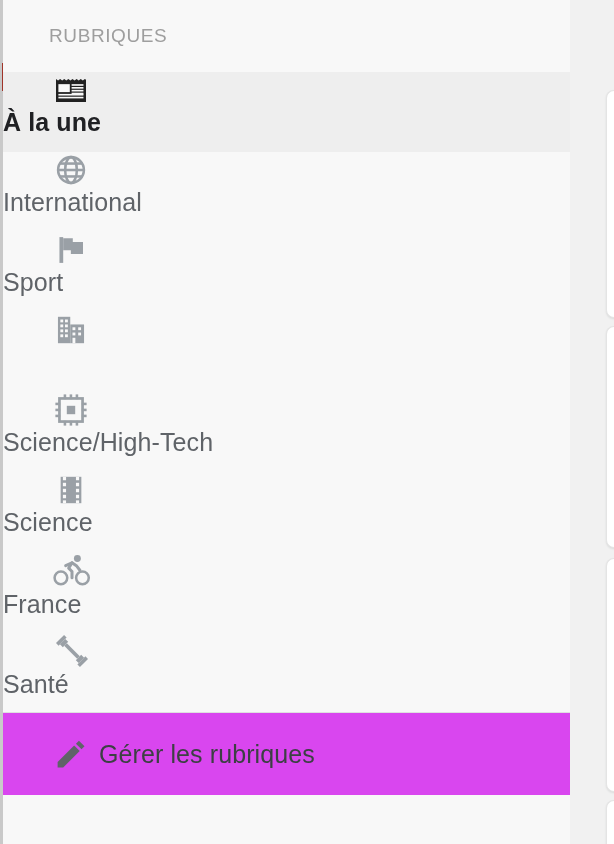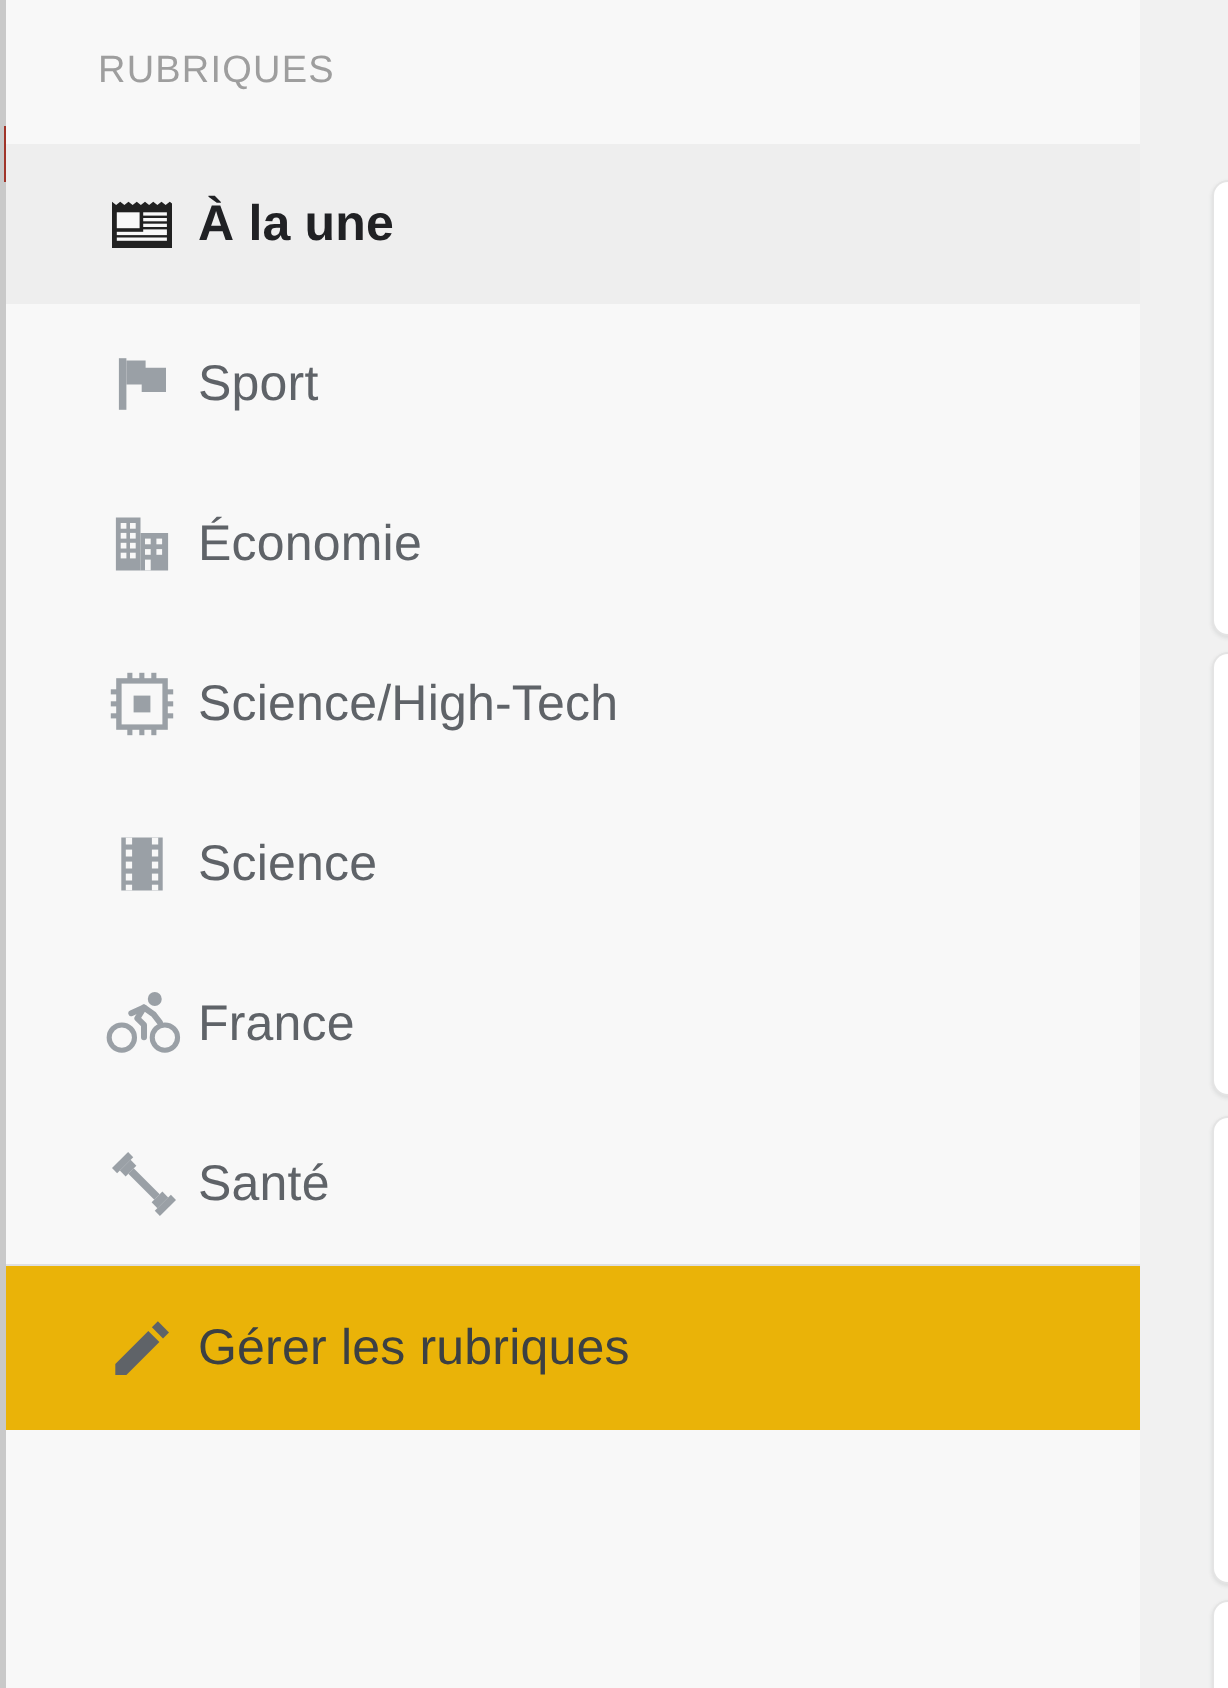--- a/index.html
+++ b/index.html
@@ -87,24 +87,25 @@
     white-space: nowrap;
   }
 
   .nav-list {
     display: block;
   }
 
   .nav-item {
     height: 80px;
     display: flex;
-    align-items: center;
+    align-items: flex-start;
     box-sizing: border-box;
     background: transparent;
     cursor: pointer;
+    flex-direction: column;
   }
   .nav-item.selected {
     background: #eeeeee;
   }
 
   .nav-icon {
     width: 46px;
     min-width: 46px;
     margin-left: 50px;
     display: flex;
@@ -132,21 +133,21 @@
     background: #e0e0e0;
     margin: 0;
     width: 100%;
   }
 
   .footer-item {
     height: 82px;
     display: flex;
     align-items: center;
     box-sizing: border-box;
-    background: #eab308;
+    background: #d946ef;
     cursor: pointer;
   }
   .footer-item .nav-label {
     color: #3c4043;
   }
 </style>
 </head>
 <body>
 
 <div id="app">
@@ -178,20 +179,34 @@
             <rect x="12.4" y="10.0" width="7.9" height="1.1" fill="#f8f8f8"></rect>
             <rect x="12.4" y="11.9" width="7.9" height="1.1" fill="#f8f8f8"></rect>
             <rect x="12.4" y="13.8" width="7.9" height="1.1" fill="#f8f8f8"></rect>
             <rect x="3.6" y="14.6" width="16.7" height="1.1" fill="#f8f8f8"></rect>
             <rect x="3.6" y="16.5" width="16.7" height="1.1" fill="#f8f8f8"></rect>
           </svg>
         </span>
         <span class="nav-label">À la une</span>
       </div>
 
+      <div class="nav-item">
+        <span class="nav-icon">
+          <svg width="36" height="36" viewBox="0 0 24 24" aria-hidden="true">
+            <g fill="none" stroke="#9aa0a6" stroke-width="1.7">
+              <circle cx="12" cy="12" r="8.6"></circle>
+              <ellipse cx="12" cy="12" rx="3.9" ry="8.6"></ellipse>
+              <line x1="3.4" y1="12" x2="20.6" y2="12"></line>
+              <line x1="4.7" y1="7.7" x2="19.3" y2="7.7"></line>
+              <line x1="4.7" y1="16.3" x2="19.3" y2="16.3"></line>
+            </g>
+          </svg>
+        </span>
+        <span class="nav-label">International</span>
+      </div>
 
       <div class="nav-item">
         <span class="nav-icon">
           <svg width="36" height="36" viewBox="0 0 24 24" aria-hidden="true">
             <path fill="#9aa0a6" d="M4.3 3.4h2.5v17.2H4.3z"></path>
             <path fill="#9aa0a6" d="M6.8 4.2h6.4v2.4h6.8v8.1H11.9v-2.5H6.8z"></path>
           </svg>
         </span>
         <span class="nav-label">Sport</span>
       </div>
@@ -211,21 +226,20 @@
               <rect x="4.9" y="14.9" width="1.9" height="1.9"></rect>
               <rect x="8.0" y="14.9" width="1.9" height="1.9"></rect>
               <rect x="13.0" y="10.2" width="1.9" height="1.9"></rect>
               <rect x="16.8" y="10.2" width="1.9" height="1.9"></rect>
               <rect x="13.0" y="13.7" width="1.9" height="1.9"></rect>
               <rect x="16.8" y="13.7" width="1.9" height="1.9"></rect>
               <rect x="13.0" y="17.2" width="1.9" height="3.6"></rect>
             </g>
           </svg>
         </span>
-        <span class="nav-label">Économie</span>
       </div>
 
       <div class="nav-item">
         <span class="nav-icon">
           <svg width="36" height="36" viewBox="0 0 24 24" aria-hidden="true">
             <g fill="#9aa0a6">
               <rect x="7.1" y="1.6" width="1.7" height="3.2"></rect>
               <rect x="11.1" y="1.6" width="1.7" height="3.2"></rect>
               <rect x="15.1" y="1.6" width="1.7" height="3.2"></rect>
               <rect x="7.1" y="19.2" width="1.7" height="3.2"></rect>

